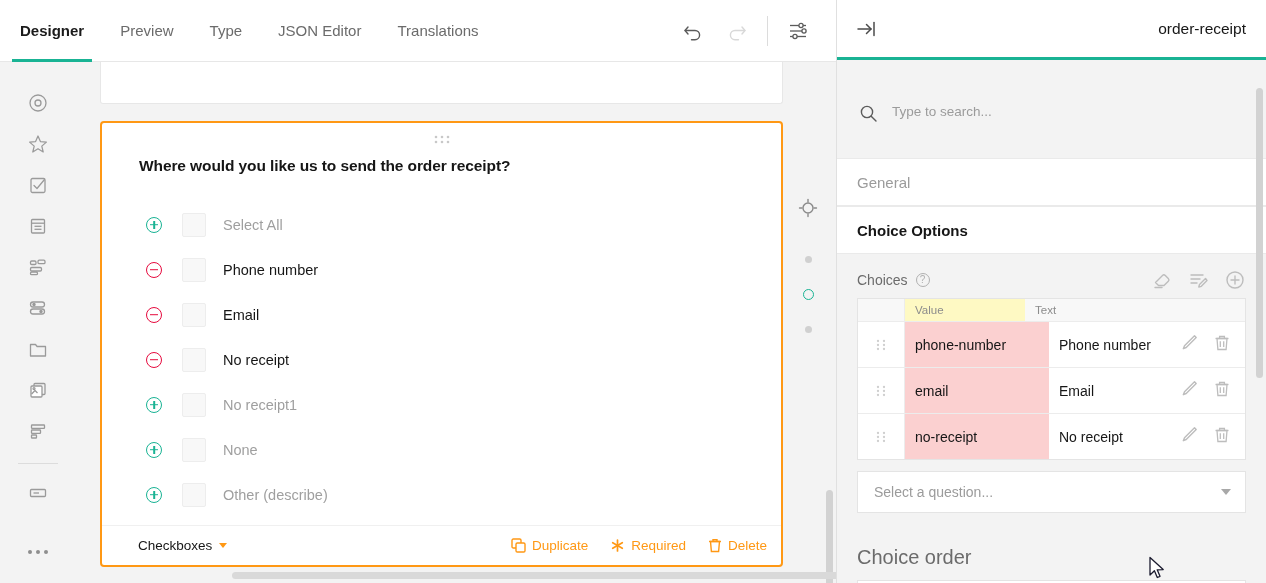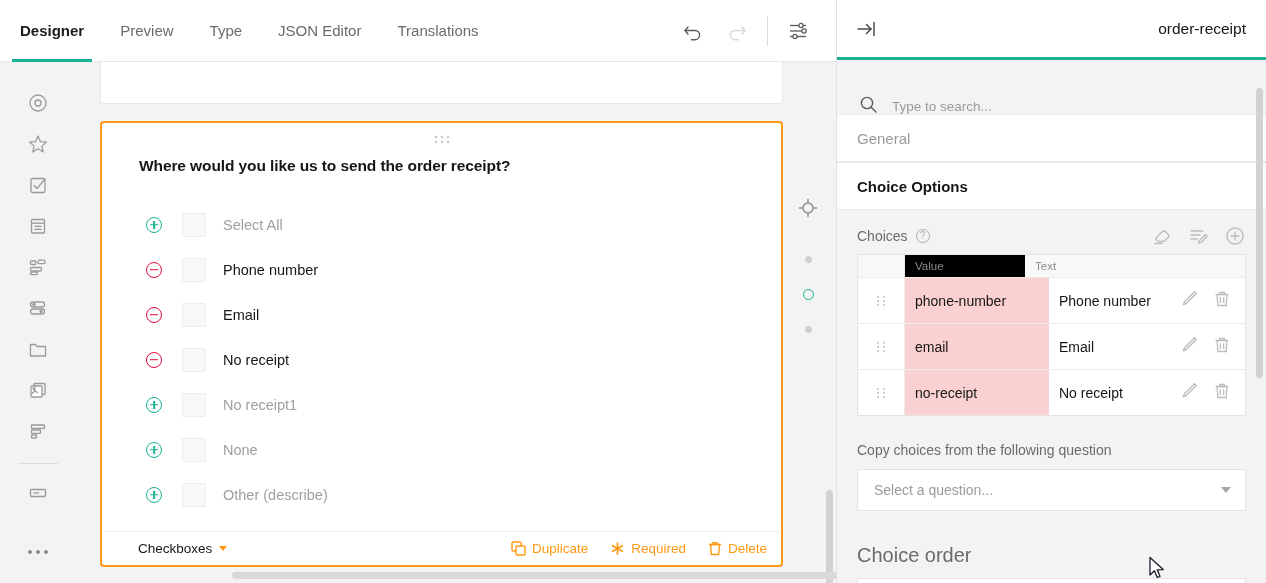--- a/index.html
+++ b/index.html
@@ -94,21 +94,21 @@
   .adorn-remove { color: #e60a3e; }
   .cb-box {
     width: 24px; height: 24px; background: #f8f8f8; border: 1px solid #ededed;
     border-radius: 2px; margin-right: 17px; cursor: pointer;
   }
   .cb-label { font-size: 14.5px; color: #161616; }
   .cb-label.ghost { color: #9f9f9f; }
 
   
   #card-footer {
-    position: absolute; left: 0; right: 0; bottom: 0; height: 34px;
+    position: absolute; left: 0; right: 0; bottom: 0; height: 40px;
     border-top: 1px solid #f0f0f0; display: flex; 
     padding: 0 14px 0 36px;
   }
   #qtype-select { font-size: 13.5px; color: #161616; display: flex; align-items: center; cursor: pointer; }
   .caret-down {
     width: 0; height: 0; border-left: 4.5px solid transparent; border-right: 4.5px solid transparent;
     border-top: 5px solid #ff9814; margin-left: 7px;
   }
   #footer-actions { margin-left: auto; display: flex; align-items: center; gap: 22px; }
   .footer-act {
@@ -142,21 +142,21 @@
   }
   #panel-head {
     height: 60px; background: #fff; display: flex; align-items: center;
     padding: 0 20px 0 18px; border-bottom: 3px solid #19b394;
   }
   #panel-collapse { cursor: pointer; color: #4b4b4b; display: flex; align-items: center; }
   #panel-title {
     margin-left: auto; font-size: 15.5px; color: #161616;
   }
   #panel-search {
-    height: 54px; background: #f3f3f3; display: flex; align-items: flex-end; padding: 0 20px 0 22px;
+    height: 54px; background: #f3f3f3; display: flex; align-items: flex-start; padding: 0 20px 0 22px; margin-top: 44px;
   }
   #search-input {
     border: none; outline: none; background: transparent; margin-left: 14px;
     font-size: 13.5px; color: #6b6b6b; font-family: "Liberation Sans", sans-serif;
     width: 300px;
   }
   #search-input::placeholder { color: #9b9b9b; }
   .acc-head {
     background: #fff; height: 48px; display: flex; align-items: center;
     padding: 0 20px; font-size: 15px; border-bottom: 1px solid #eaeaea;
@@ -173,21 +173,21 @@
     color: #b0b0b0; font-size: 10px; line-height: 12px; text-align: center;
     margin-left: 8px; cursor: pointer;
   }
   #choices-tools { margin-left: auto; display: flex; align-items: center; gap: 16px; color: #bdbdbd; }
   .tool-ic { cursor: pointer; display: flex; align-items: center; }
 
   #choices-table { border: 1px solid #e4e4e4; background: #fff; }
   .ct-head { display: flex; height: 22px; background: #f8f8f8; align-items: center; }
   .ct-head .c-drag { width: 47px; border-right: 1px solid #ececec; height: 22px; }
   .ct-head .c-val {
-    width: 120px; background: #000000; height: 22px; font-size: 11.5px; color: #8c8c8c;
+    width: 120px; background: #fef9c3; height: 22px; font-size: 11.5px; color: #8c8c8c;
     display: flex; align-items: center; padding-left: 10px;
   }
   .ct-head .c-txt { flex: 1; font-size: 11.5px; color: #8c8c8c; display: flex; align-items: center; padding-left: 10px; }
   .ct-row { display: flex; height: 46px; align-items: stretch; border-top: 1px solid #ececec; }
   .ct-row:first-of-type { border-top: none; }
   .c-drag {
     width: 47px; display: flex; align-items: center; justify-content: center;
     border-right: 1px solid #ececec; cursor: grab;
   }
   .c-val {
@@ -658,21 +658,20 @@
                   <path d="M6.6 5.3 v-1.8 h4.8 v1.8"></path>
                   <line x1="7.3" y1="8.3" x2="7.3" y2="14"></line>
                     <line x1="10.7" y1="8.3" x2="10.7" y2="14"></line>
                 </g>
               </svg>
             </span>
           </div>
         </div>
       </div>
 
-      <div id="copy-label">Copy choices from the following question</div>
       <div id="copy-select">
         <span id="copy-select-text">Select a question...</span>
         <span id="copy-caret"></span>
       </div>
 
       <div id="order-label">Choice order</div>
       <div id="order-select"></div>
     </div>
 
     <div id="panel-scroll"></div>

